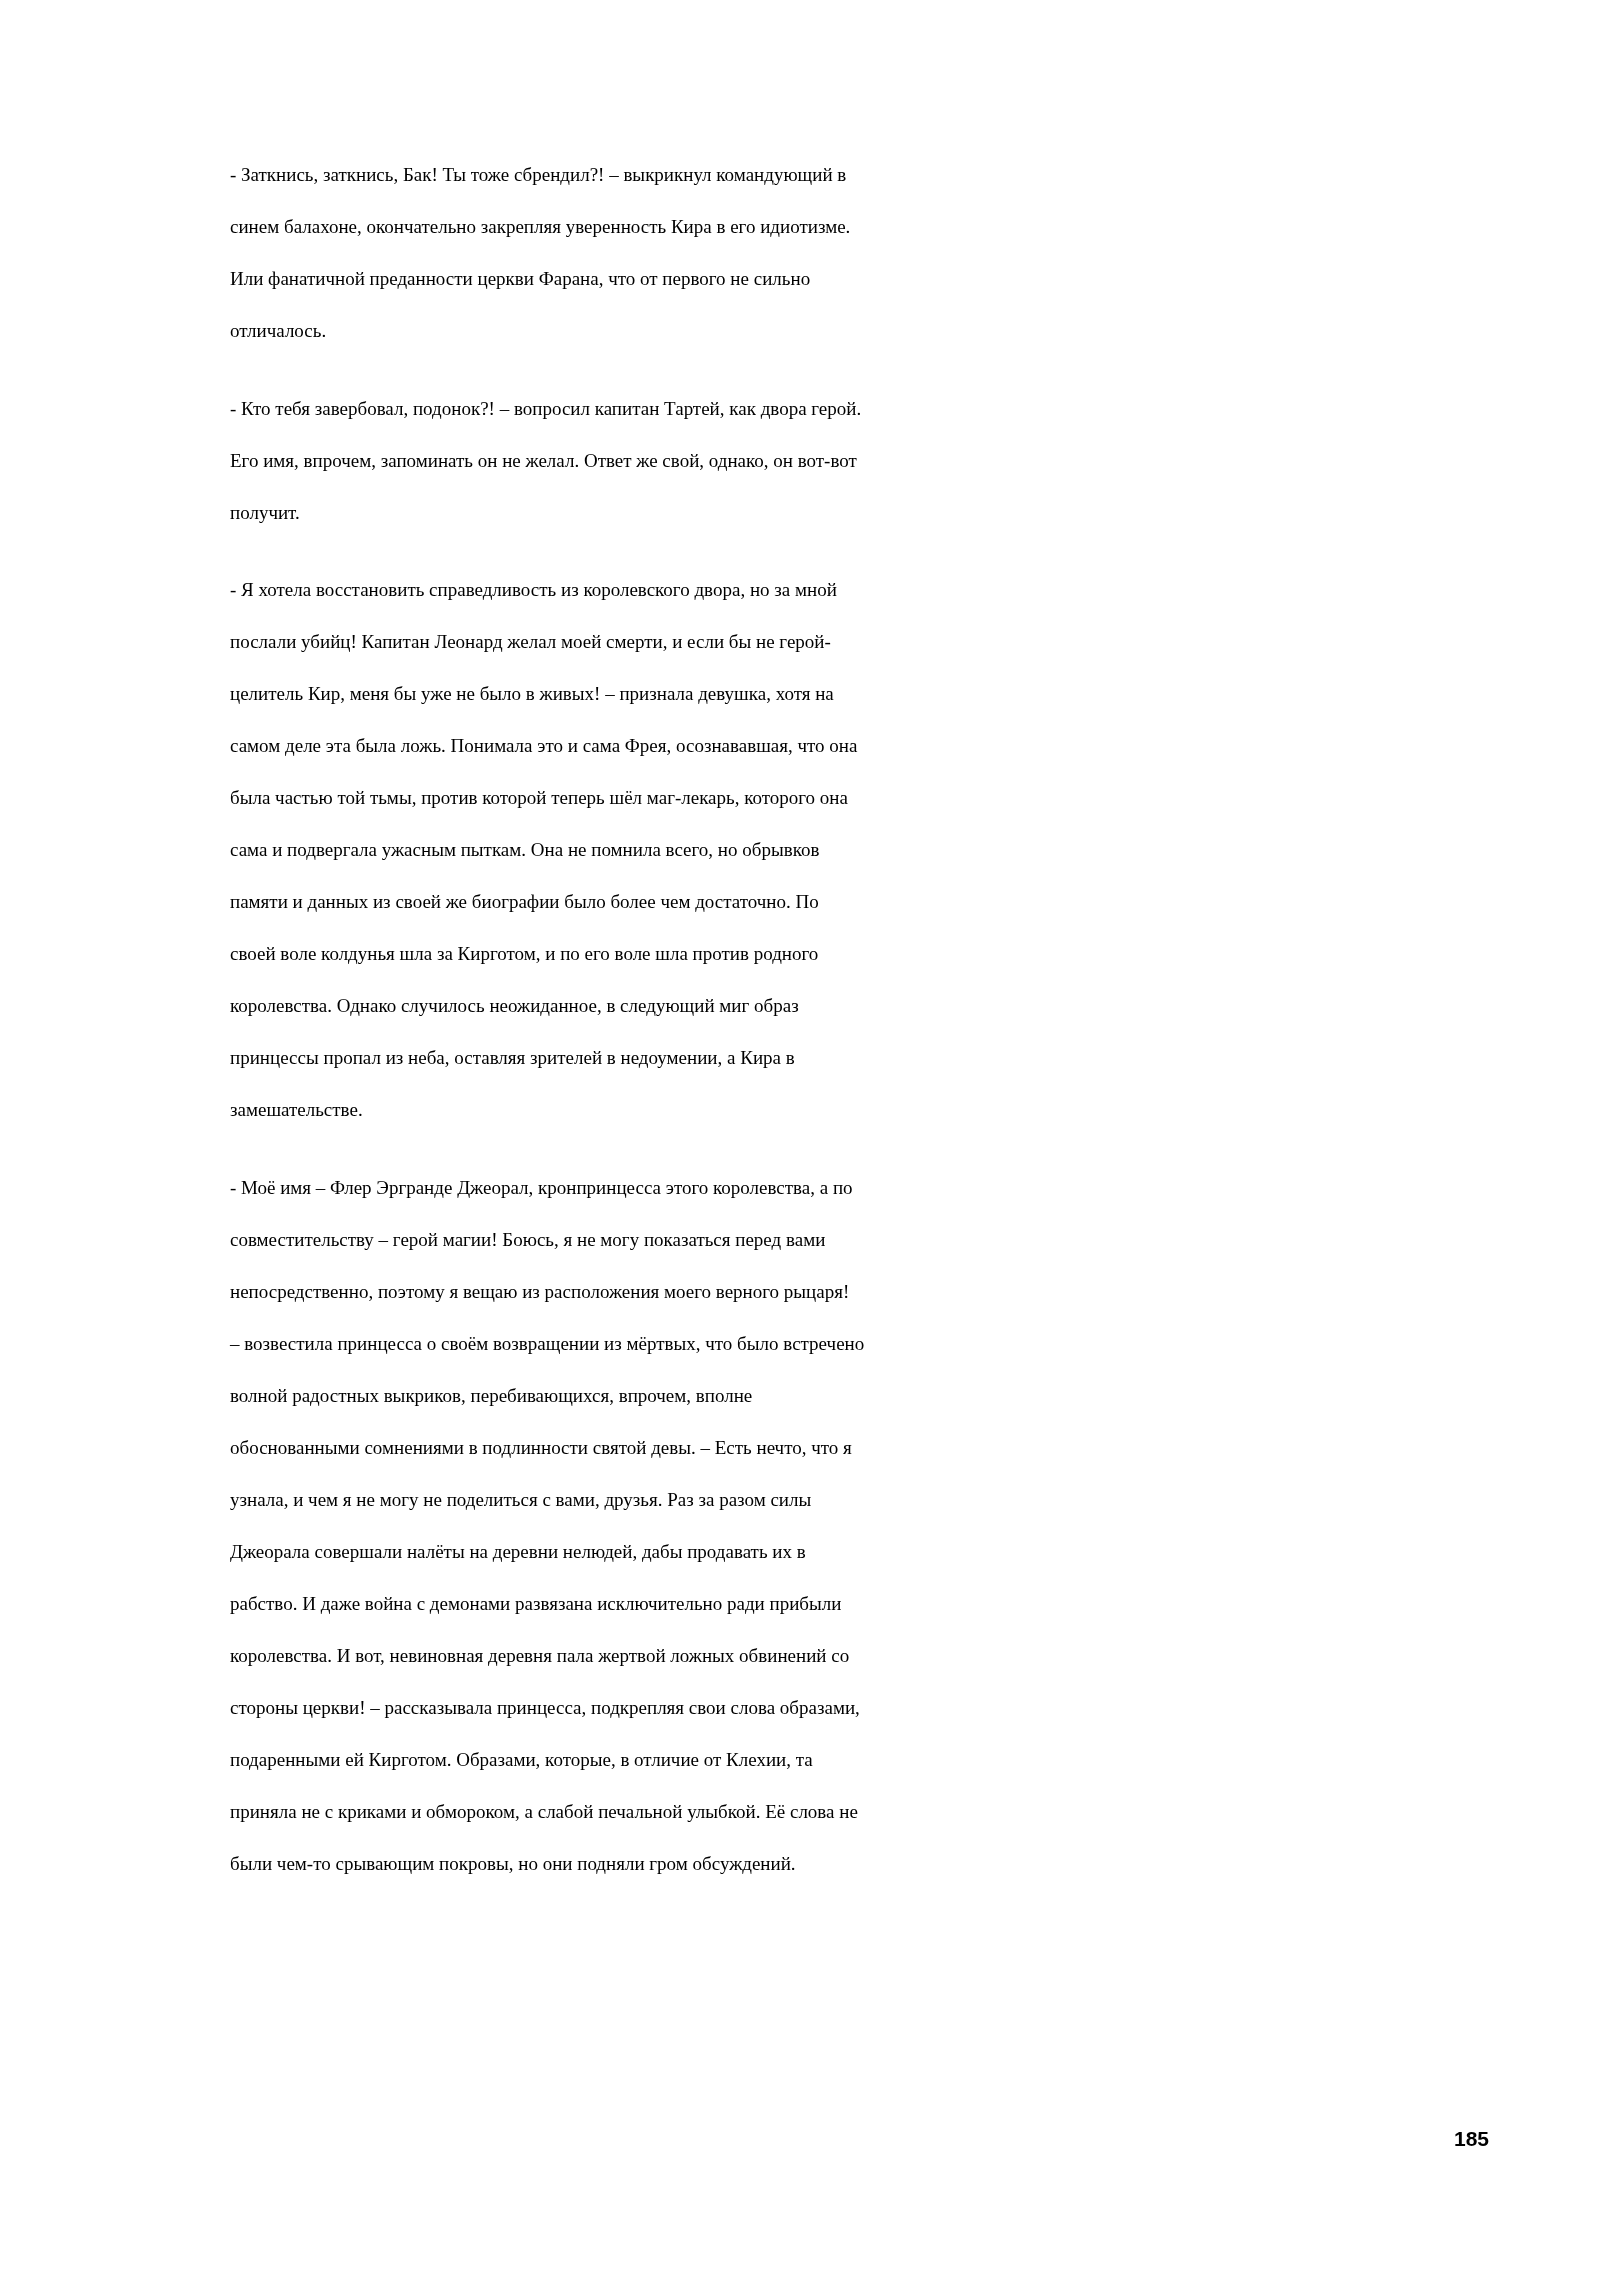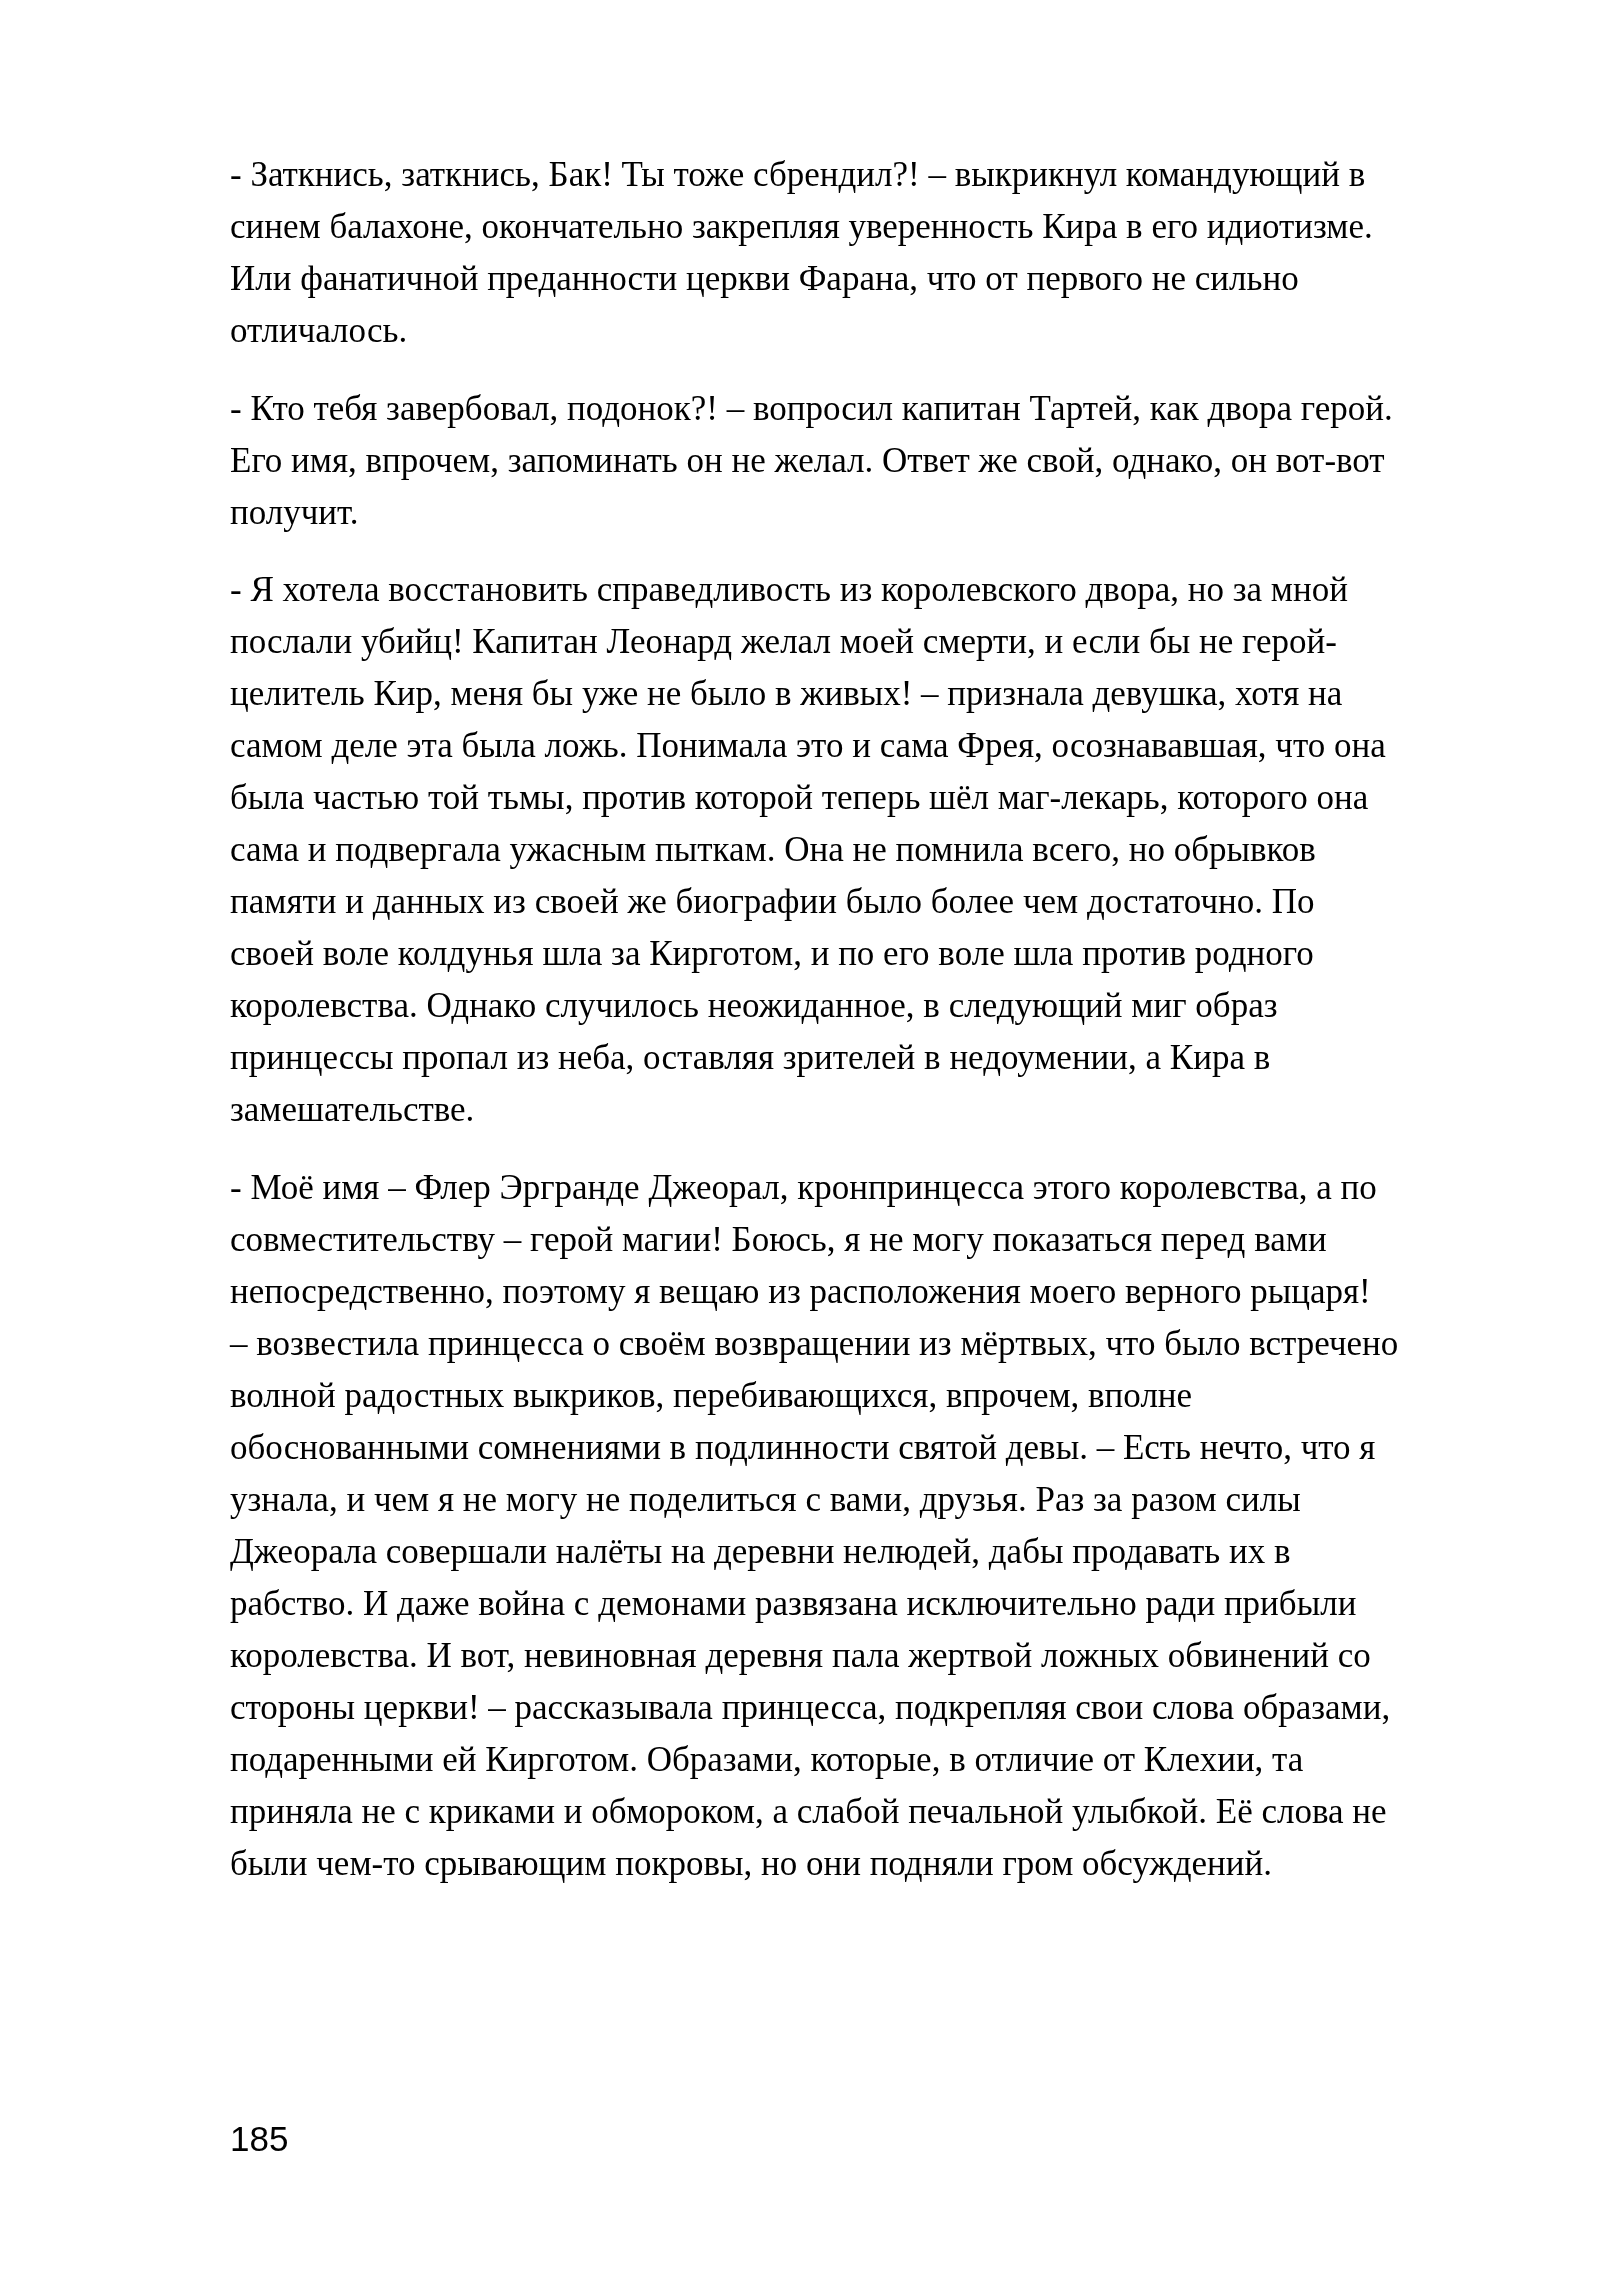--- a/index.html
+++ b/index.html
@@ -13,39 +13,40 @@
     height: 2293px;
     background: #ffffff;
     overflow: hidden;
   }
   .text-block {
     position: absolute;
     left: 230px;
     top: 149px;
     width: 1274px;
     font-family: "Liberation Serif", serif;
-    font-size: 35px;
+    font-size: 19px;
     line-height: 52px;
     color: #000000;
     text-align: left;
   }
   .text-block p {
     margin: 0 0 25.5px 0;
     white-space: pre-line;
   }
   .page-number {
     position: absolute;
     top: 2119px;
     left: 230px;
     width: 1259px;
-    text-align: left;
+    text-align: right;
     font-family: "Liberation Sans", sans-serif;
-    font-size: 35px;
+    font-size: 21px;
     line-height: 39px;
     color: #000000;
+    font-weight: bold;
   }
 </style>
 </head>
 <body>
 
 <div class="page">
   <div class="text-block">
       <p>- Заткнись, заткнись, Бак! Ты тоже сбрендил?! – выкрикнул командующий в
 синем балахоне, окончательно закрепляя уверенность Кира в его идиотизме.
 Или фанатичной преданности церкви Фарана, что от первого не сильно

